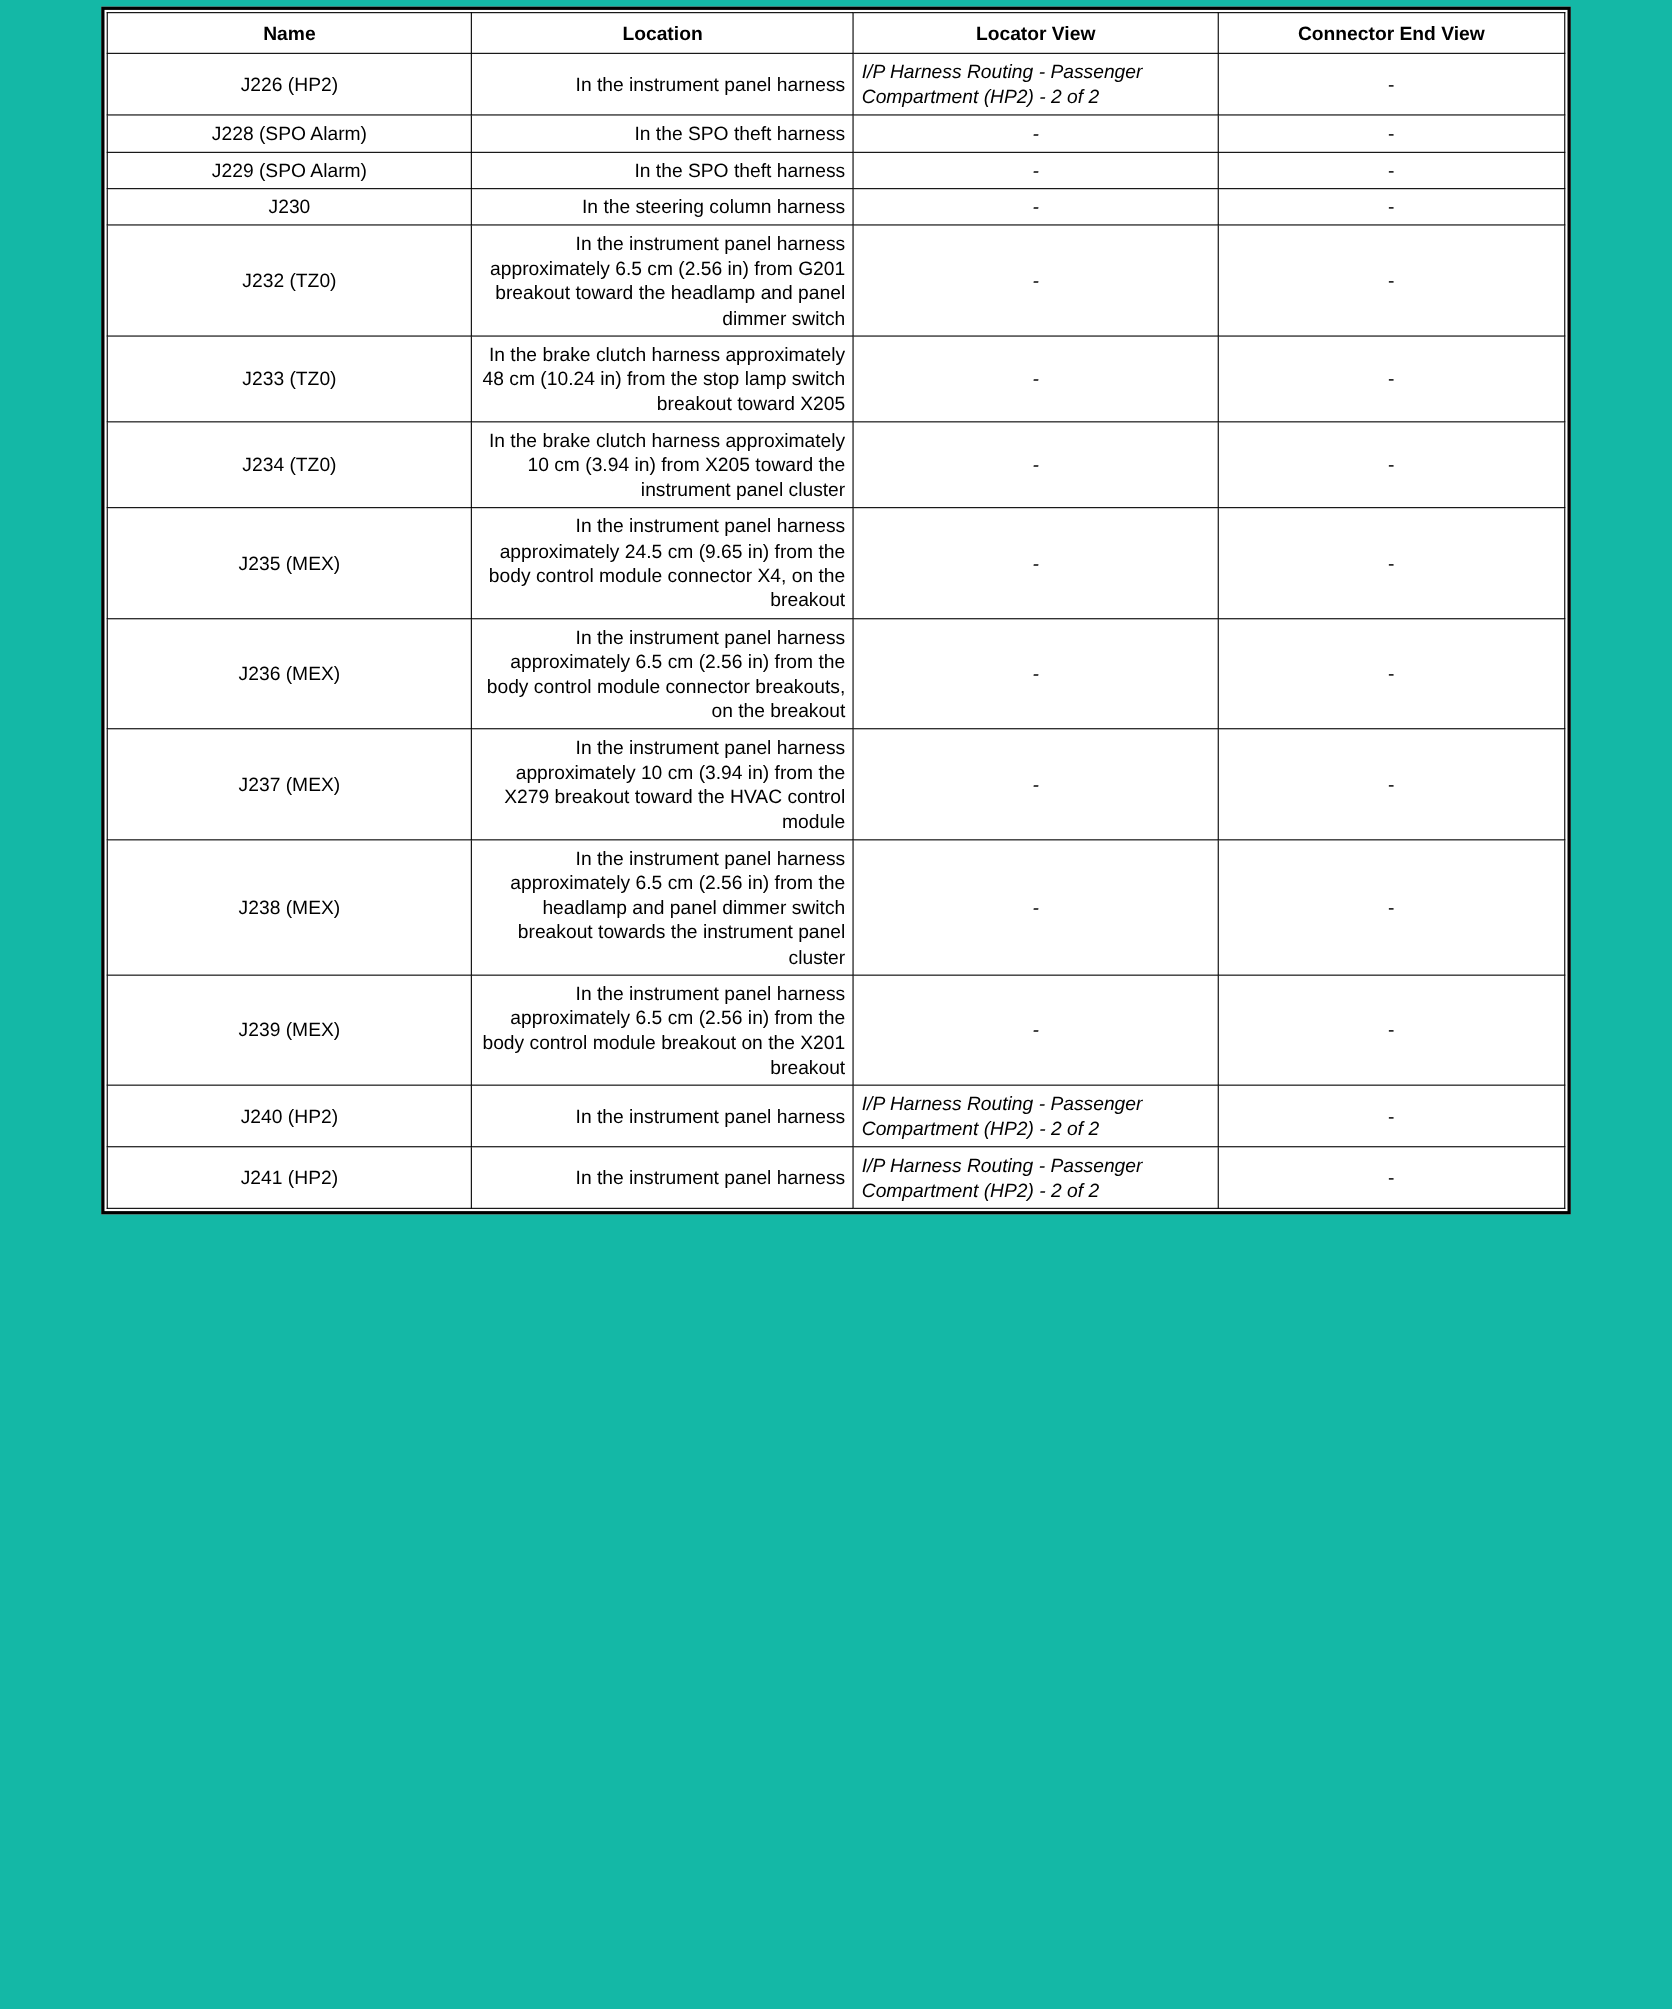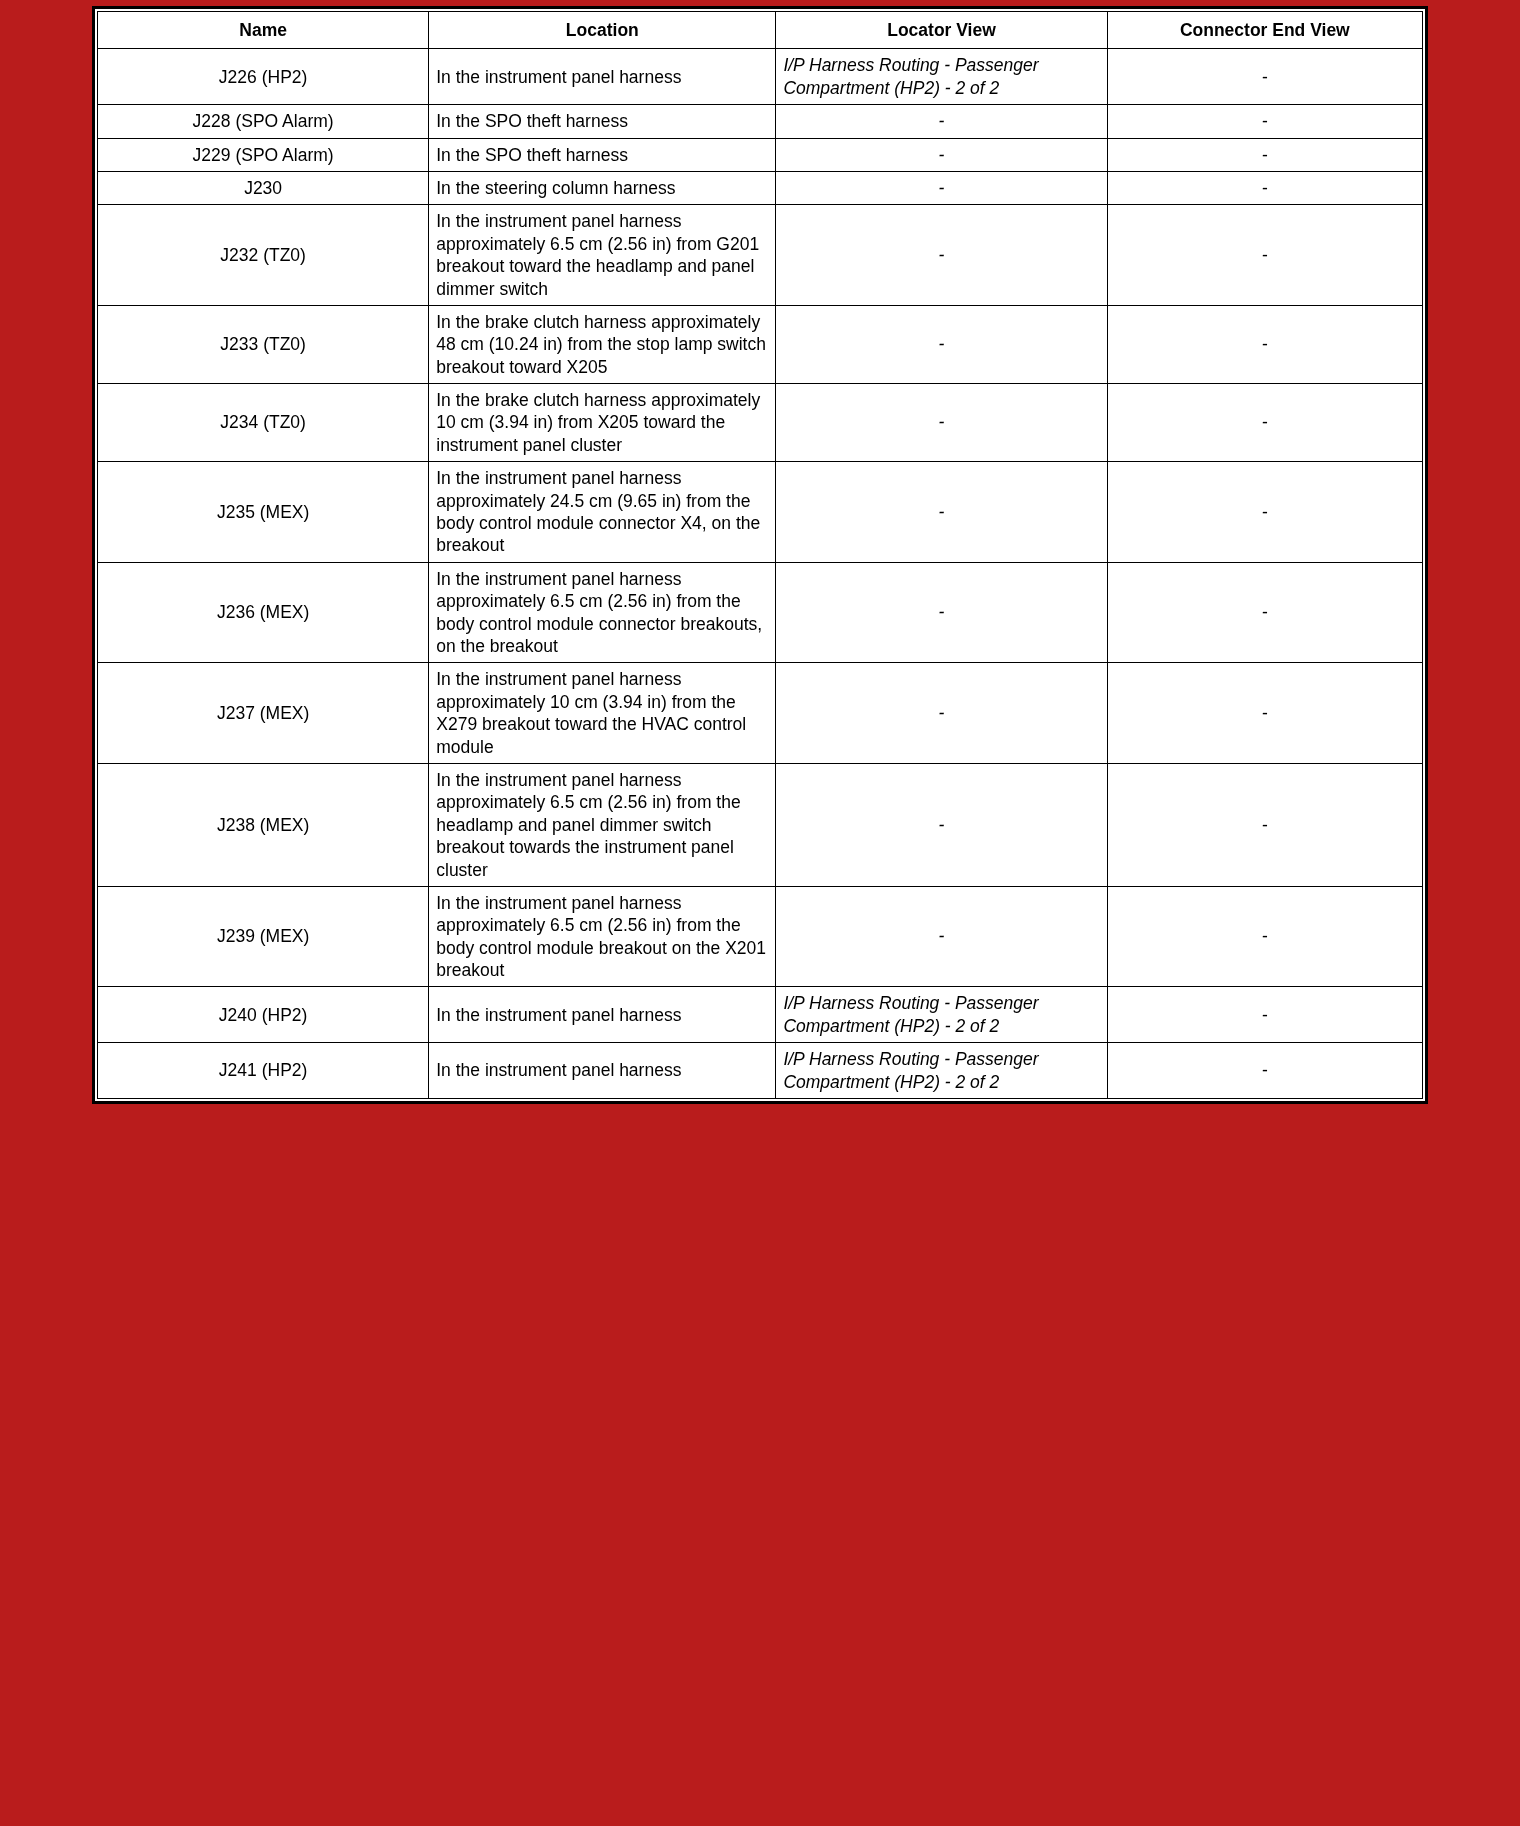--- a/index.html
+++ b/index.html
@@ -11,21 +11,21 @@
     width: 1520px;
     min-height: 1826px;
     font-family: "Liberation Sans", sans-serif;
     color: #000000;
   }
   .page {
     width: 1520px;
     min-height: 1826px;
     box-sizing: border-box;
     padding: 6px 92px 6px 92px;
-    background: #b91c1c;
+    background: #14b8a6;
   }
   .table-frame {
     border: 3px solid #000000;
     padding: 2px;
     background: #ffffff;
   }
   table.connector-table {
     border-collapse: collapse;
     width: 100%;
     table-layout: fixed;
@@ -46,21 +46,21 @@
   col.c-name { width: 25.0%; }
   col.c-loc  { width: 26.2%; }
   col.c-lv   { width: 25.0%; }
   col.c-cev  { width: 23.8%; }
 
   td.name {
     text-align: center;
     vertical-align: middle;
   }
   td.loc {
-    text-align: left;
+    text-align: right;
     vertical-align: middle;
   }
   td.lv {
     text-align: left;
     vertical-align: middle;
     font-style: italic;
   }
   td.lv.dash,
   td.cev {
     text-align: center;

